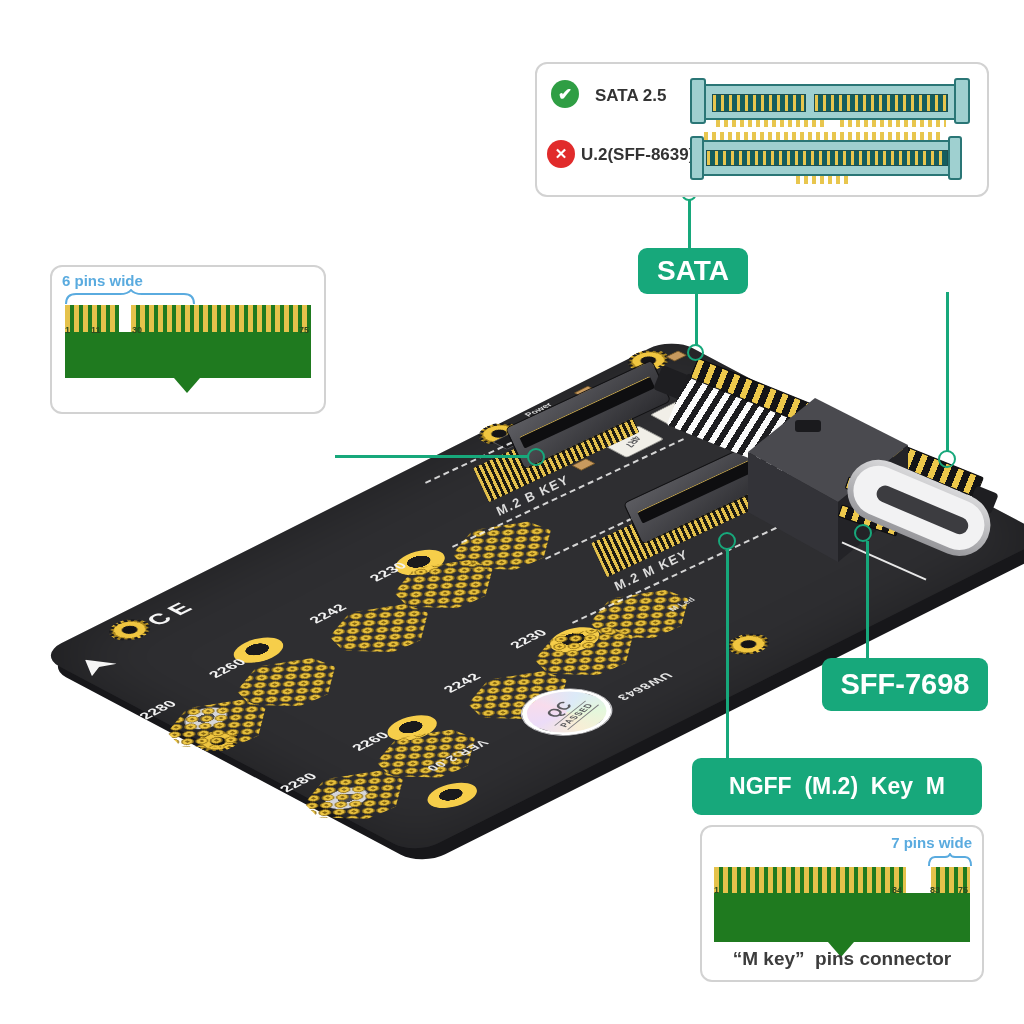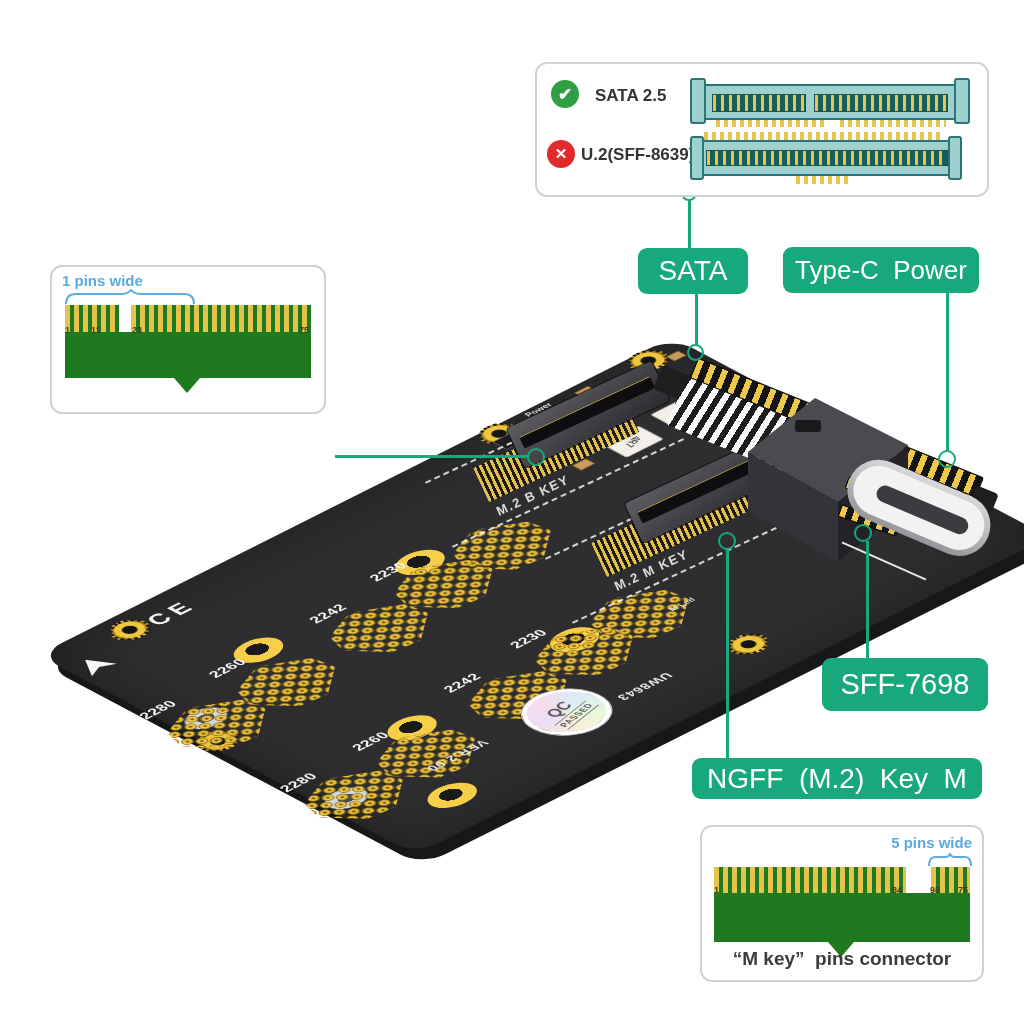--- a/index.html
+++ b/index.html
@@ -43,21 +43,21 @@
   .teeth{background-image:repeating-linear-gradient(90deg,#edc84b 0 6px,#141416 6px 13px);
          background-color:#141416;border:1px solid #0c0c0e;border-radius:2px;}
   .fins{background-image:repeating-linear-gradient(100deg,#1d1d20 0 6px,#fbfbfb 6px 12px);border-radius:3px;}
   .tab{background:#1e1e21;border-radius:4px;}
   
   .face{position:absolute;left:0;top:0;width:190px;height:195px;}
   
   .cline{background:#17a87b;width:2.5px;z-index:40;}
   .chline{background:#17a87b;height:2.5px;z-index:40;}
   .cring{border:2.5px solid #17a87b;border-radius:50%;background:transparent;z-index:41;box-sizing:border-box;}
-  .pill{background:#17a87b;color:#fff;font-weight:normal;border-radius:9px;display:flex;
+  .pill{background:#17a87b;color:#fff;font-weight:bold;border-radius:9px;display:flex;
         align-items:center;justify-content:center;z-index:45;white-space:pre;}
   
   .wbox{background:#fff;border:2px solid #d2d2d2;border-radius:12px;z-index:44;}
   .okic{width:28px;height:28px;border-radius:50%;background:#2f9e44;color:#fff;display:flex;
         align-items:center;justify-content:center;font-size:17px;font-weight:bold;}
   .noic{width:28px;height:28px;border-radius:50%;background:#e12b2b;color:#fff;display:flex;
         align-items:center;justify-content:center;font-size:15px;font-weight:bold;}
   .rowlab{font-weight:bold;color:#333;}
   .tealbody{background:#9fd0d0;border:2px solid #2a7676;border-radius:3px;box-sizing:border-box;}
   .tslot{background-image:repeating-linear-gradient(90deg,#e8c64e 0 3px,#155e5e 3px 8px);
@@ -203,23 +203,22 @@
   <div class="abs cline" style="left:946px;top:292px;height:160px"></div>
   <div class="abs cring" style="left:938px;top:450px;width:18px;height:18px"></div>
   <div class="abs chline" style="left:335px;top:455px;width:194px"></div>
   <div class="abs cring" style="left:527px;top:448px;width:18px;height:18px"></div>
   <div class="abs cring" style="left:854px;top:524px;width:18px;height:18px"></div>
   <div class="abs cline" style="left:866px;top:541px;height:117px"></div>
   <div class="abs cring" style="left:718px;top:532px;width:18px;height:18px"></div>
   <div class="abs cline" style="left:726px;top:549px;height:209px"></div>
 
   <div class="abs pill" style="left:638px;top:248px;width:110px;height:46px;font-size:28px"><span>SATA</span></div>
-  <div class="abs pill" style="left:783px;top:247px;width:196px;height:46px;font-size:26px"><span>Type-C  Power</span></div>
   <div class="abs pill" style="left:822px;top:658px;width:166px;height:53px;font-size:29px"><span>SFF-7698</span></div>
-  <div class="abs pill" style="left:692px;top:758px;width:290px;height:41px;font-size:28px"><span>NGFF  (M.2)  Key  M</span></div>
+  <div class="abs pill" style="left:692px;top:758px;width:290px;height:57px;font-size:23px"><span>NGFF  (M.2)  Key  M</span></div>
 
   <div class="abs wbox" style="left:535px;top:62px;width:450px;height:131px">
     <div class="abs okic" style="left:14px;top:16px">
       <span>✔</span>
       </div>
     <span class="abs rowlab" style="left:58px;top:22px;font-size:17px">SATA 2.5</span>
     <div class="abs" style="left:153px;top:10px;width:280px;height:54px">
       <div class="abs tealbody" style="left:6px;top:10px;width:268px;height:36px"></div>
       <div class="abs tealbody" style="left:0px;top:4px;width:16px;height:46px"></div>
       <div class="abs tealbody" style="left:264px;top:4px;width:16px;height:46px"></div>
@@ -236,43 +235,43 @@
       <div class="abs gteeth" style="left:14px;top:0px;width:240px;height:8px"></div>
       <div class="abs tealbody" style="left:4px;top:8px;width:264px;height:36px"></div>
       <div class="abs tealbody" style="left:0px;top:4px;width:14px;height:44px"></div>
       <div class="abs tealbody" style="left:258px;top:4px;width:14px;height:44px"></div>
       <div class="abs tslot" style="left:16px;top:18px;width:240px;height:14px"></div>
       <div class="abs gteeth" style="left:106px;top:44px;width:56px;height:8px"></div>
     </div>
   </div>
 
   <div class="abs wbox" style="left:50px;top:265px;width:272px;height:145px">
-    <span class="abs note" style="left:10px;top:5px">1 pins wide</span>
+    <span class="abs note" style="left:10px;top:5px">6 pins wide</span>
     <svg class="abs" style="left:12px;top:22px" width="132" height="16">
       <path d="M2,15 Q2,5 12,5 L56,5 Q64,5 67,1 Q70,5 78,5 L120,5 Q130,5 130,15" fill="none" stroke="#5aabdf" stroke-width="2"></path>
       </svg>
     <div class="abs pins" style="left:13px;top:38px;width:54px;height:27px"></div>
     <div class="abs pins" style="left:79px;top:38px;width:180px;height:27px"></div>
     <div class="abs pcbgreen" style="left:13px;top:65px;width:246px;height:46px"></div>
     <span class="pnum" style="left:13px;top:58px">1</span>
     <span class="pnum" style="left:39px;top:58px">11</span>
-    <span class="pnum" style="left:80px;top:58px">28</span>
+    <span class="pnum" style="left:80px;top:58px">30</span>
     <span class="pnum" style="left:247px;top:58px">75</span>
     <div class="abs notch" style="left:122px;top:111px"></div>
   </div>
 
   <div class="abs wbox" style="left:700px;top:825px;width:280px;height:153px">
-    <span class="abs note" style="right:10px;top:7px">5 pins wide</span>
+    <span class="abs note" style="right:10px;top:7px">7 pins wide</span>
     <svg class="abs" style="left:225px;top:26px" width="46" height="14">
       <path d="M2,13 Q2,4 8,4 L18,4 Q22,4 23,1 Q24,4 28,4 L38,4 Q44,4 44,13" fill="none" stroke="#5aabdf" stroke-width="2"></path>
       </svg>
     <div class="abs pins" style="left:12px;top:40px;width:192px;height:26px"></div>
     <div class="abs pins" style="left:229px;top:40px;width:39px;height:26px"></div>
     <div class="abs pcbgreen" style="left:12px;top:66px;width:256px;height:49px"></div>
     <span class="pnum" style="left:12px;top:58px">1</span>
     <span class="pnum" style="left:190px;top:58px">84</span>
-    <span class="pnum" style="left:228px;top:58px">98</span>
+    <span class="pnum" style="left:228px;top:58px">83</span>
     <span class="pnum" style="left:256px;top:58px">75</span>
     <div class="abs notch" style="left:126px;top:115px"></div>
     <div class="abs capt" style="left:0;top:121px;width:280px">“M key”  pins connector</div>
   </div>
 
 </div>
 
 </body></html>

